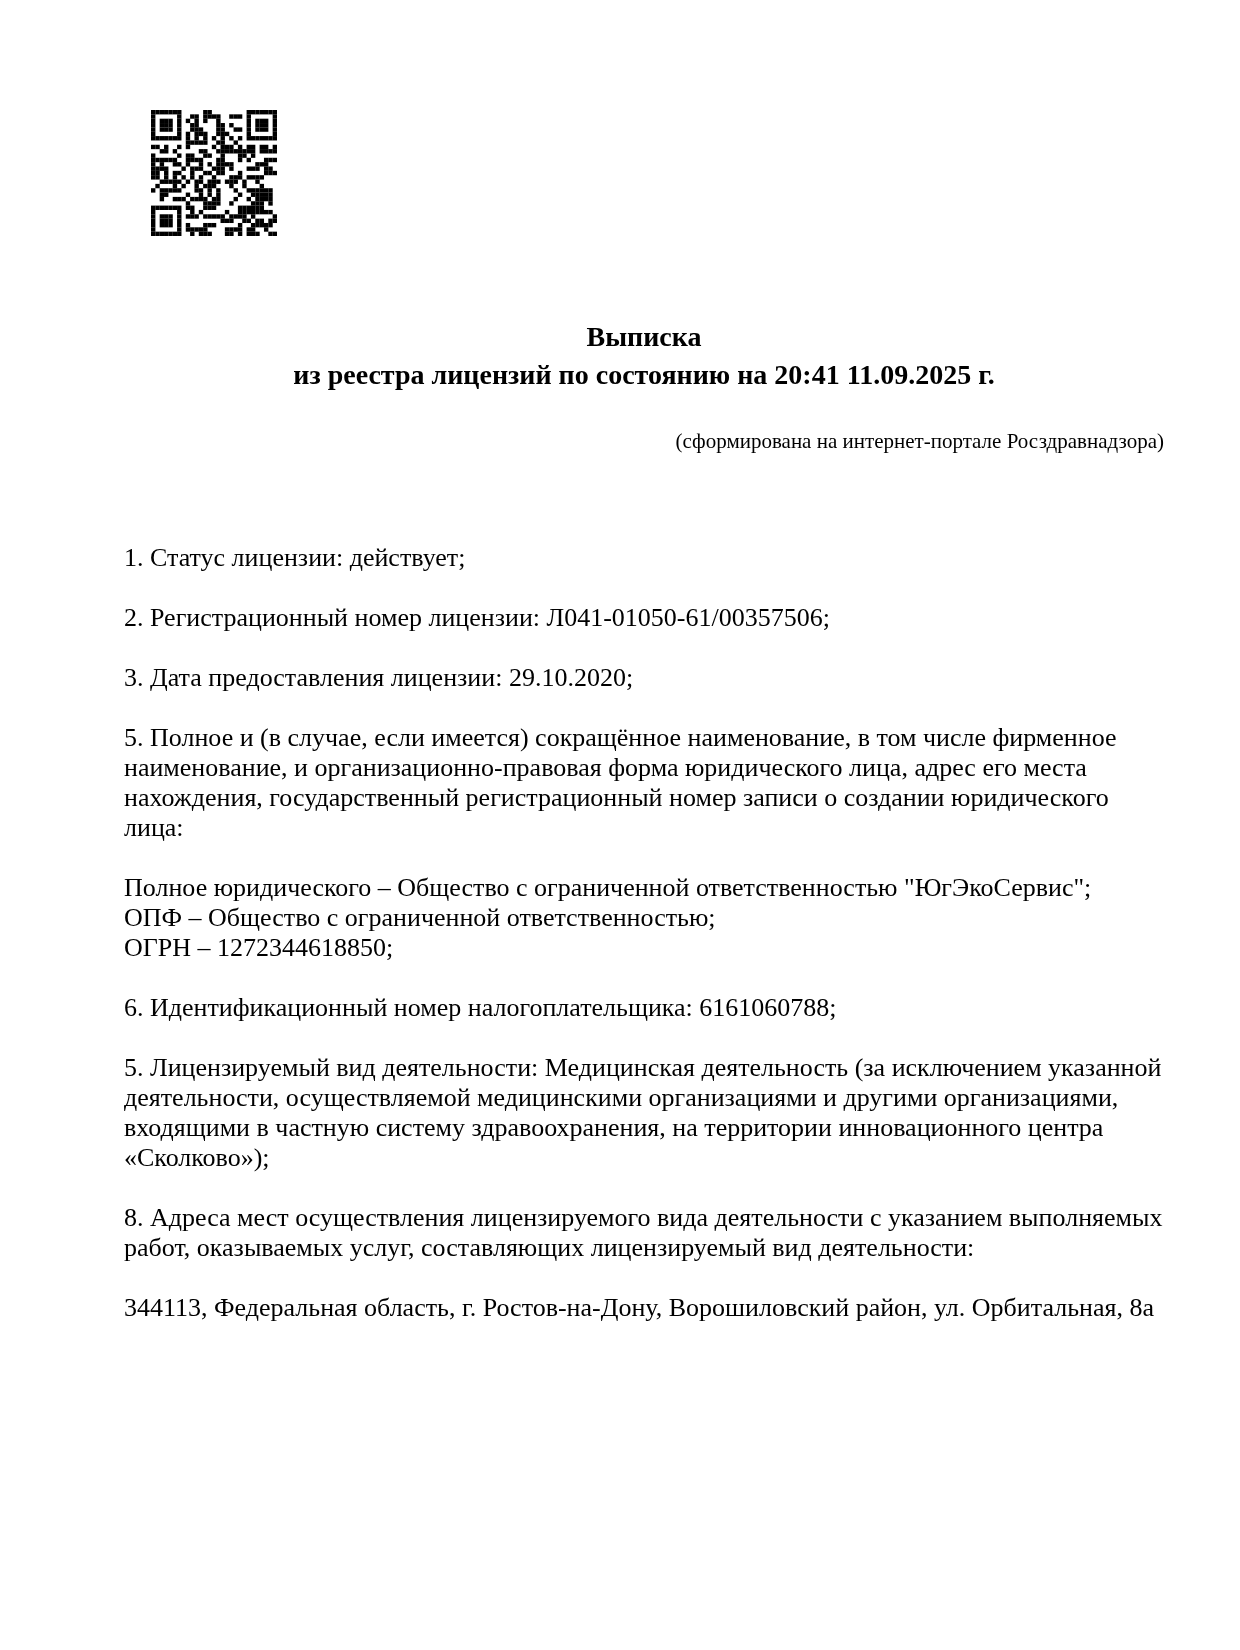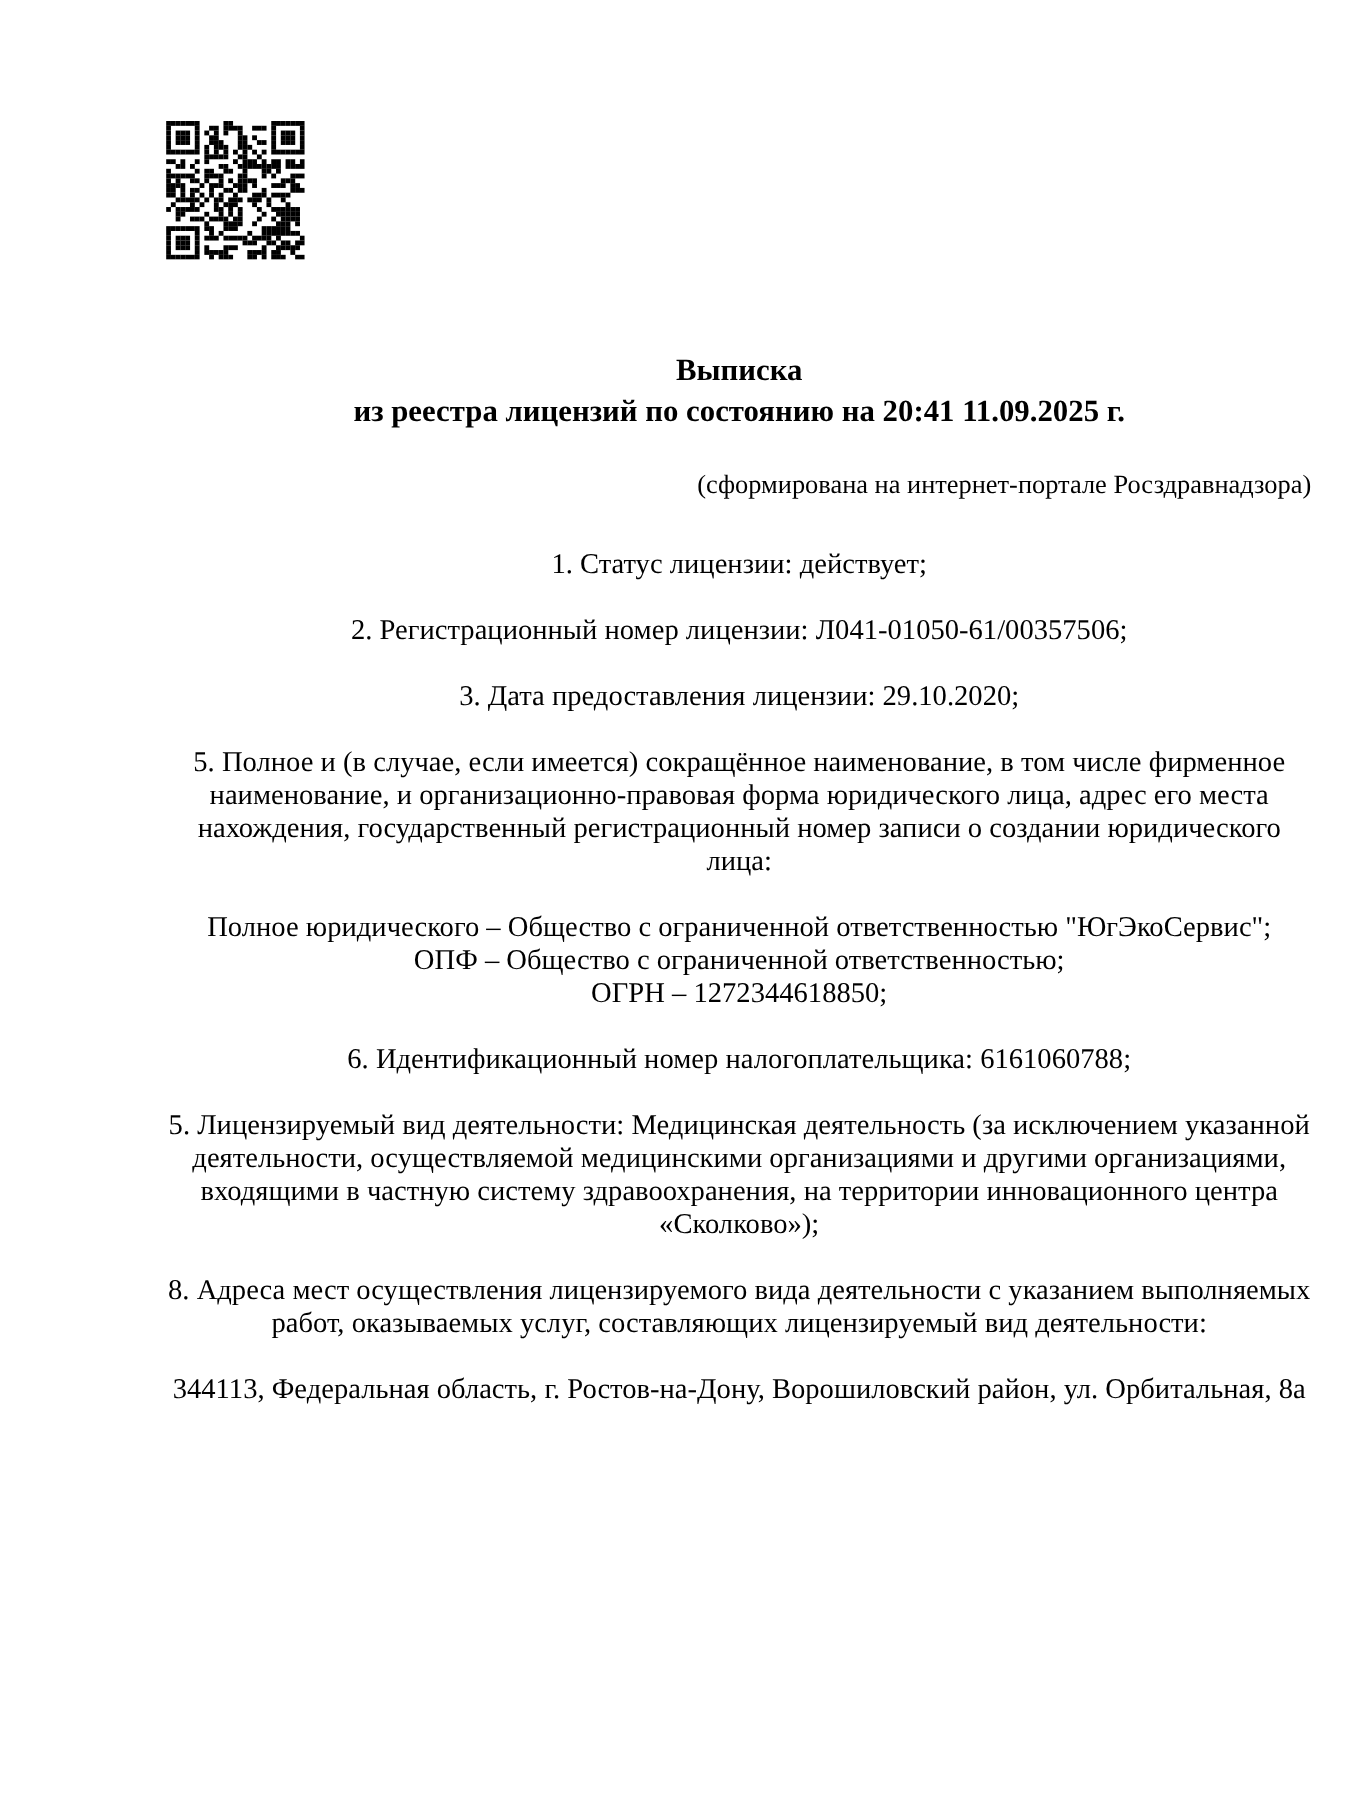--- a/index.html
+++ b/index.html
@@ -15,42 +15,42 @@
   }
   .qr {
     position: absolute;
     left: 151px;
     top: 110px;
     width: 126px;
     height: 126px;
   }
   .content {
     position: absolute;
-    left: 152px;
+    left: 124px;
     top: 0;
     width: 1040px;
   }
   .title {
     margin-top: 318px;
     text-align: center;
     font-weight: bold;
     font-size: 28px;
     line-height: 38px;
   }
   .note {
     margin-top: 34px;
     text-align: right;
-    font-size: 24px;
+    font-size: 21px;
     line-height: 26px;
   }
   .body {
-    margin-top: 44px;
+    margin-top: 89px;
     font-size: 26px;
     line-height: 30px;
-    text-align: center;
+    text-align: left;
   }
   .body p { margin: 0 0 30px 0; }
   .body p .text-line { display: block; }
 </style>
 </head>
 <body>
 
 <div class="page">
   <div class="qr" id="qr-code"><svg xmlns="http://www.w3.org/2000/svg" width="126" height="126" viewBox="0 0 126 126">
         <rect width="126" height="126" fill="#ffffff"></rect>

